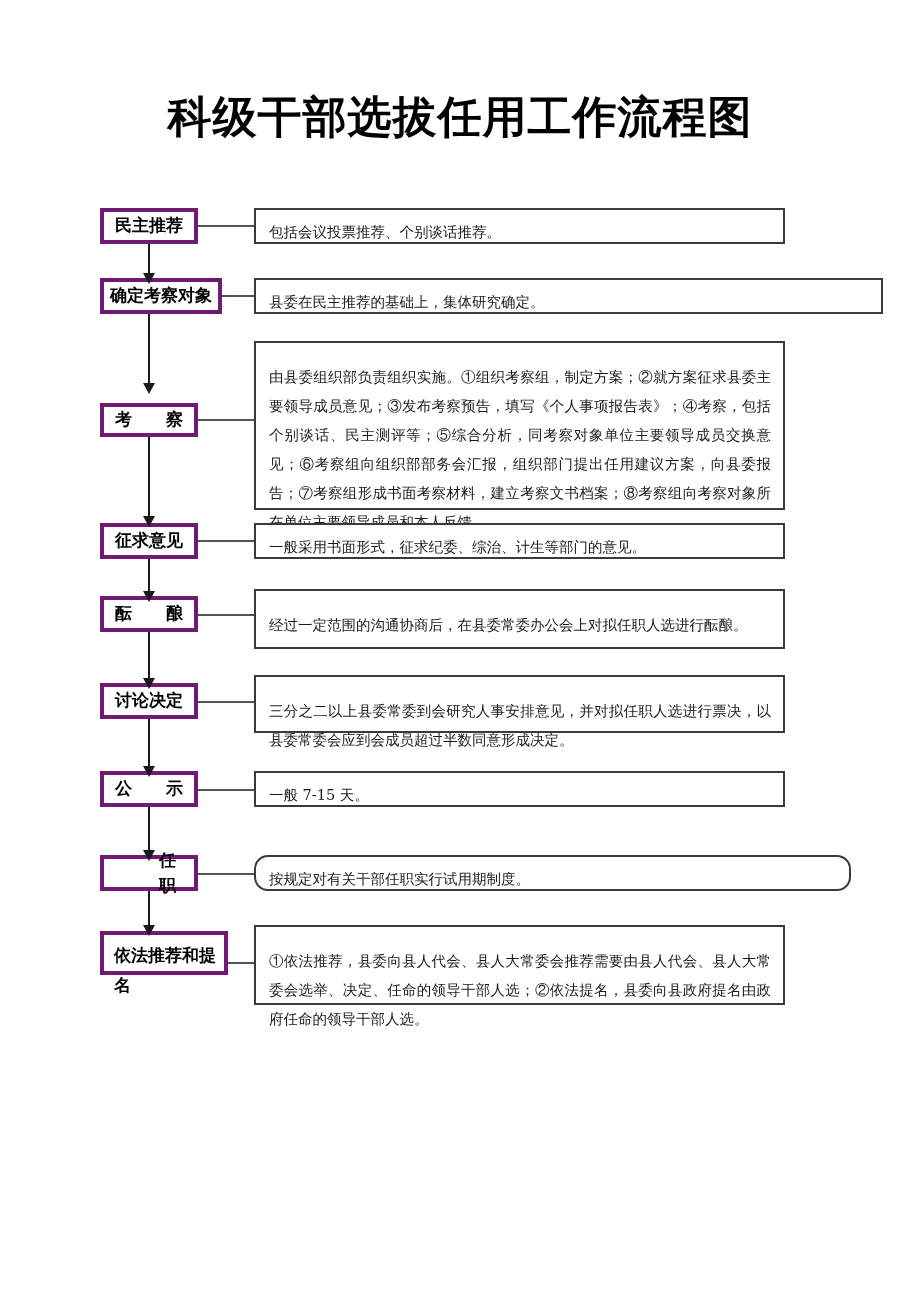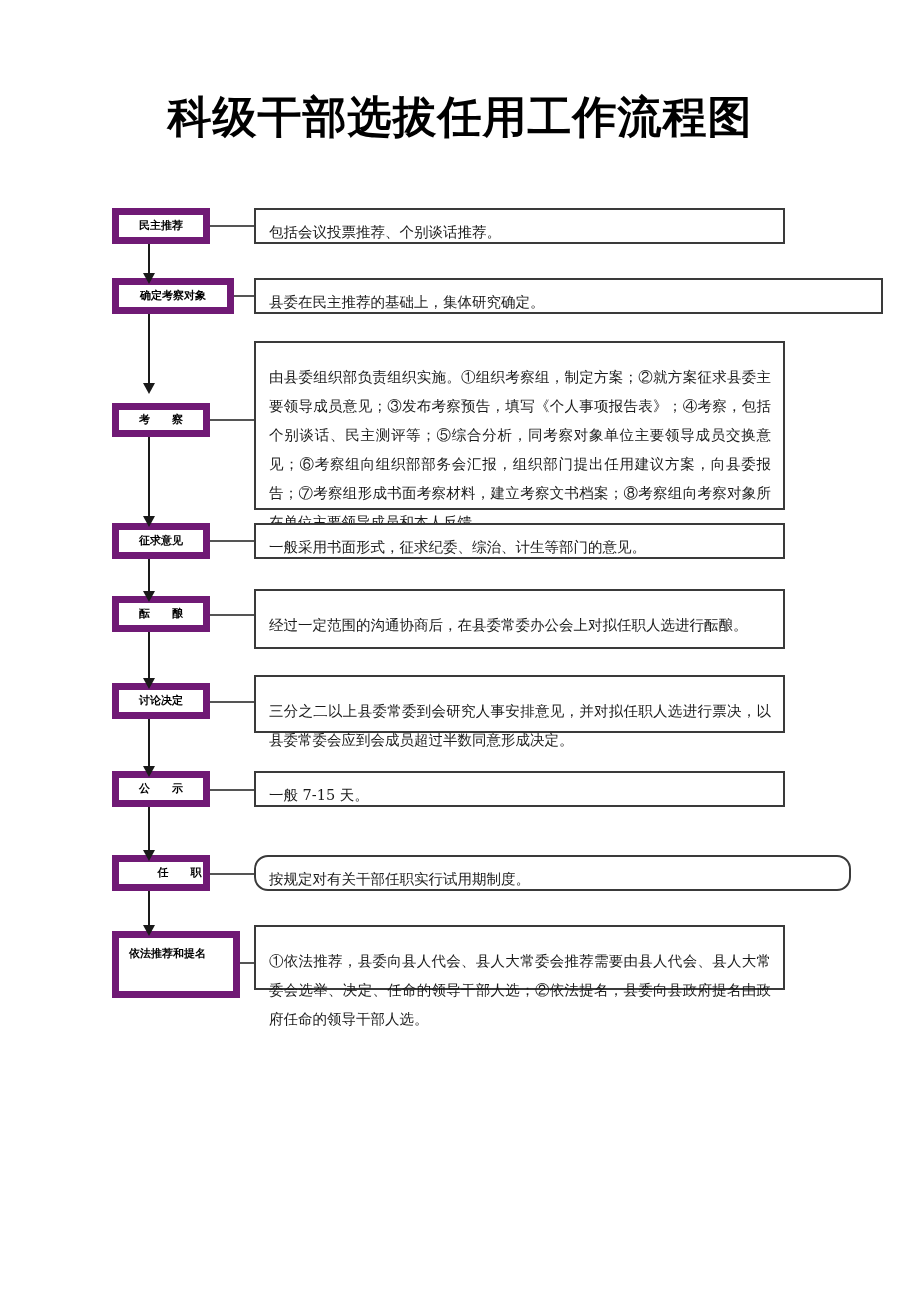--- a/index.html
+++ b/index.html
@@ -34,33 +34,32 @@
     letter-spacing: 1px;
     color: #000000;
     white-space: nowrap;
   }
 
   
 
   .stage-box {
     position: absolute;
     box-sizing: border-box;
-    border: 7px solid #701a75;
+    border: 4px solid #701a75;
     background: #ffffff;
     font-family: "DejaVu Sans", "Liberation Sans", sans-serif;
-    font-size: 11px;
+    font-size: 17px;
     font-weight: bold;
     color: #000000;
     display: flex;
     align-items: center;
     justify-content: center;
     text-align: center;
     line-height: 1.5;
     z-index: 3;
-    margin-left: 12px;
   }
   .stage-box.multiline {
     display: block;
     justify-content: flex-start;
     text-align: left;
     padding: 6px 8px 0 10px;
     line-height: 1.75;
   }
 
   .desc-box {
@@ -178,19 +177,19 @@
 
   <div class="stage-box" style="left:100px; top:855px; width:98px; height:36px;padding-left:37px;">任　　职</div>
 
   <div class="h-conn" style="left:198px; top:873px; width:56px;"></div>
 
   <div class="desc-box one-line" style="left:254px; top:855px; width:597px; height:36px;border-radius:14px;">按规定对有关干部任职实行试用期制度。</div>
 
   <div class="v-conn" style="left:148px; top:891px; height:39px;"></div>
   <div class="arrow-head" style="left:143px; top:925px;"></div>
 
-  <div class="stage-box multiline" style="left:100px; top:931px; width:128px; height:67px;">依法推荐和提名</div>
+  <div class="stage-box multiline" style="left:100px; top:931px; width:128px; height:44px;">依法推荐和提名</div>
 
   <div class="h-conn" style="left:228px; top:962px; width:26px;"></div>
 
-  <div class="desc-box" style="left:254px; top:925px; width:531px; height:65px;">①依法推荐，县委向县人代会、县人大常委会推荐需要由县人代会、县人大常委会选举、决定、任命的领导干部人选；②依法提名，县委向县政府提名由政府任命的领导干部人选。</div>
+  <div class="desc-box" style="left:254px; top:925px; width:531px; height:80px;">①依法推荐，县委向县人代会、县人大常委会推荐需要由县人代会、县人大常委会选举、决定、任命的领导干部人选；②依法提名，县委向县政府提名由政府任命的领导干部人选。</div>
 
 </div>
 
 </body></html>

